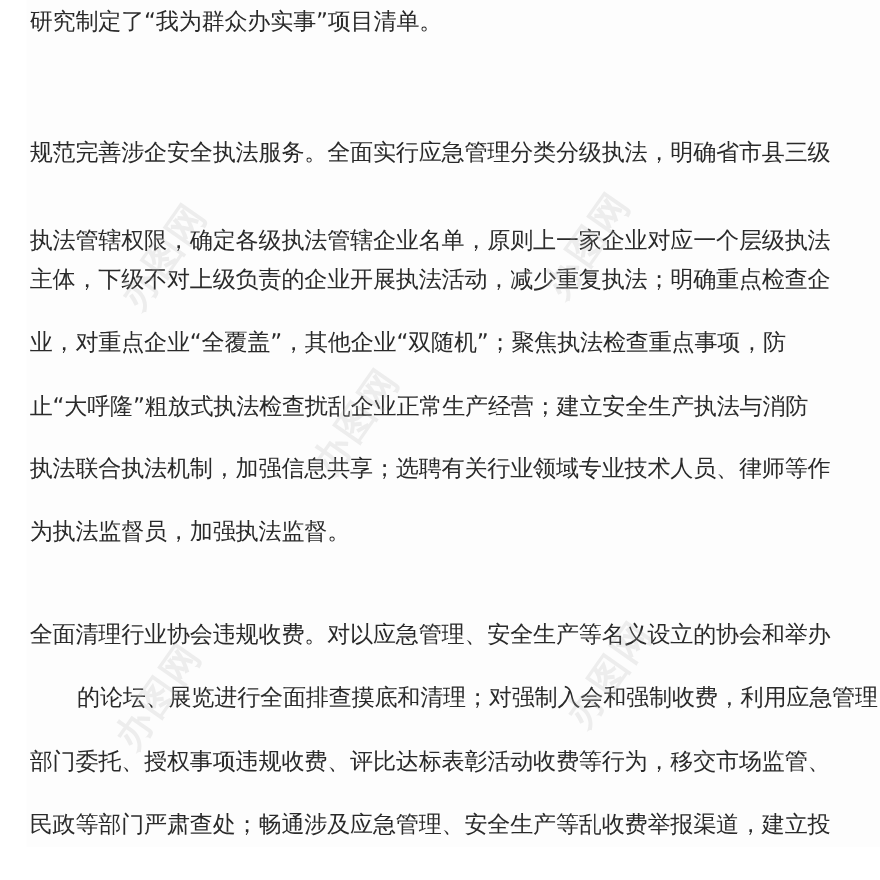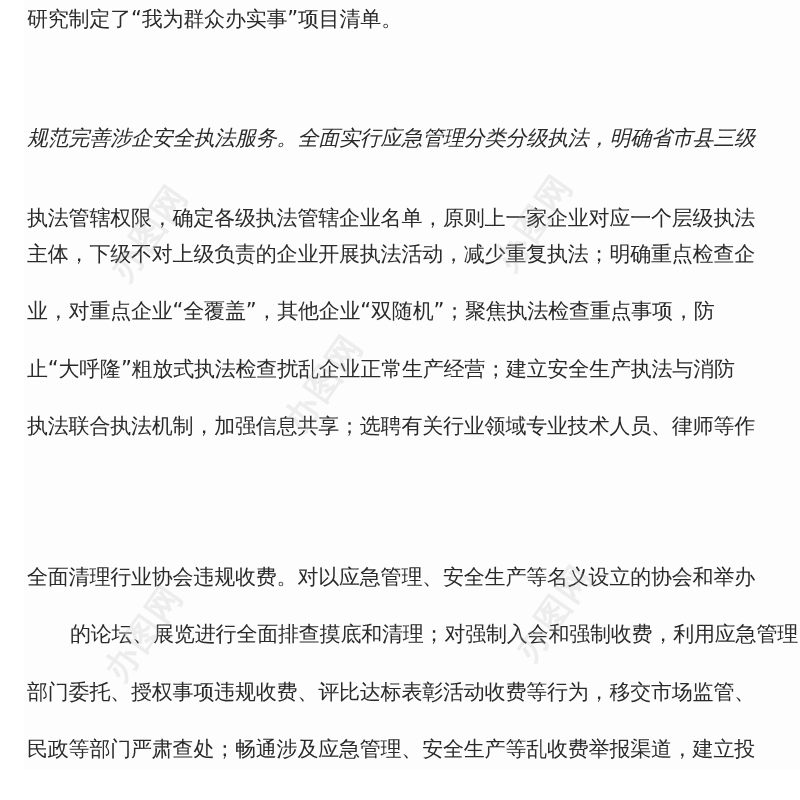--- a/index.html
+++ b/index.html
@@ -52,26 +52,27 @@
     }
   </style>
 </head>
 <body>
 
 <div class="page">
   <div class="content-panel"></div>
 
   <div class="line" style="top:4px;">研究制定了“我为群众办实事”项目清单。</div>
 
-  <div class="line" style="top:123px;font-style:italic;">规范完善涉企安全执法服务。全面实行应急管理分类分级执法，明确省市县三级</div>
+  <div class="line" style="top:123px;">规范完善涉企安全执法服务。全面实行应急管理分类分级执法，明确省市县三级</div>
   <div class="line" style="top:181px;margin-top:22px;">执法管辖权限，确定各级执法管辖企业名单，原则上一家企业对应一个层级执法</div>
   <div class="line" style="top:239px;">主体，下级不对上级负责的企业开展执法活动，减少重复执法；明确重点检查企</div>
   <div class="line" style="top:296px;">业，对重点企业“全覆盖”，其他企业“双随机”；聚焦执法检查重点事项，防</div>
   <div class="line" style="top:354px;">止“大呼隆”粗放式执法检查扰乱企业正常生产经营；建立安全生产执法与消防</div>
   <div class="line" style="top:411px;font-family:Liberation Serif, serif;">执法联合执法机制，加强信息共享；选聘有关行业领域专业技术人员、律师等作</div>
+  <div class="line" style="top:468px;">为执法监督员，加强执法监督。</div>
 
   <div class="line" style="top:562px;text-align:center;">全面清理行业协会违规收费。对以应急管理、安全生产等名义设立的协会和举办</div>
   <div class="line" style="top:619px;margin-left:43px;">的论坛、展览进行全面排查摸底和清理；对强制入会和强制收费，利用应急管理</div>
   <div class="line" style="top:677px;">部门委托、授权事项违规收费、评比达标表彰活动收费等行为，移交市场监管、</div>
   <div class="line" style="top:734px;">民政等部门严肃查处；畅通涉及应急管理、安全生产等乱收费举报渠道，建立投</div>
 
   <div class="watermark" style="left:95px;top:210px;">办图网</div>
   <div class="watermark" style="left:480px;top:200px;">办图网</div>
   <div class="watermark" style="left:270px;top:360px;">办图网</div>
   <div class="watermark" style="left:90px;top:610px;">办图网</div>

